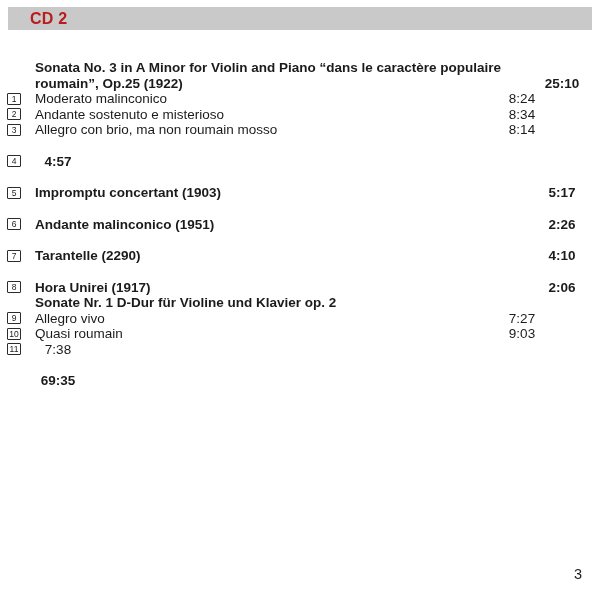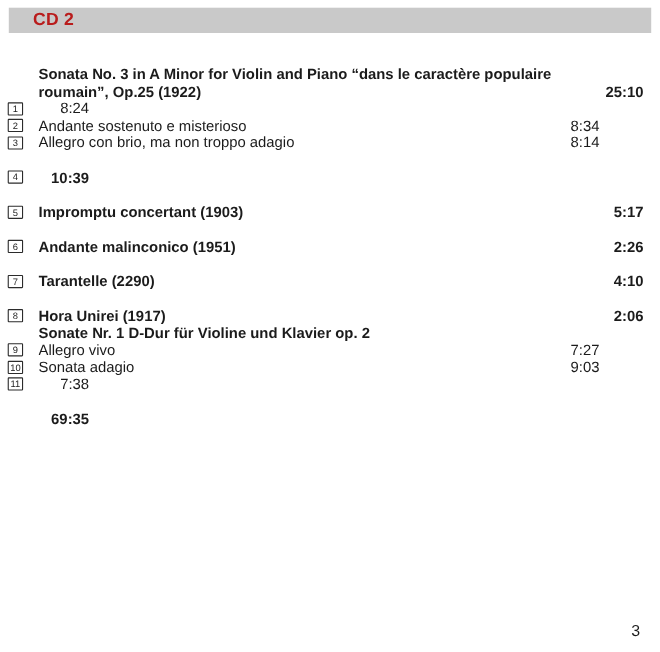--- a/index.html
+++ b/index.html
@@ -75,21 +75,21 @@
     text-align: center;
     color: #1b1b1b;
     font-weight: normal;
   }
   .row .title {
     flex: 1 1 auto;
     overflow: hidden;
   }
   .row .dur {
     flex: 0 0 auto;
-    text-align: right;
+    text-align: center;
     min-width: 46px;
   }
   .row .dur.inner {
     padding-right: 40px;
   }
   .row.kind-work-title .title,
   .row.kind-work .title {
     font-weight: bold;
   }
   .row.kind-work-title .dur,
@@ -126,41 +126,42 @@
       </div>
       <div class="row kind-work-title">
         <div class="numcol"></div>
         <div class="title">roumain”, Op.25 (1922)</div>
         <div class="dur">25:10</div>
       </div>
       <div class="row kind-movement">
         <div class="numcol">
           <span class="numbox">1</span>
         </div>
+        <div class="title">Moderato malinconico</div>
         <div class="dur inner">8:24</div>
       </div>
       <div class="row kind-movement">
         <div class="numcol">
           <span class="numbox">2</span>
         </div>
         <div class="title">Andante sostenuto e misterioso</div>
         <div class="dur inner">8:34</div>
       </div>
       <div class="row kind-movement">
         <div class="numcol">
           <span class="numbox">3</span>
         </div>
-        <div class="title">Allegro con brio, ma non troppo adagio</div>
+        <div class="title">Allegro con brio, ma non roumain mosso</div>
         <div class="dur inner">8:14</div>
       </div>
       <div class="row kind-work group-start">
         <div class="numcol">
           <span class="numbox">4</span>
         </div>
-        <div class="dur">10:39</div>
+        <div class="dur">4:57</div>
       </div>
       <div class="row kind-work group-start">
         <div class="numcol">
           <span class="numbox">5</span>
         </div>
         <div class="title">Impromptu concertant (1903)</div>
         <div class="dur">5:17</div>
       </div>
       <div class="row kind-work group-start">
         <div class="numcol">
@@ -191,21 +192,21 @@
         <div class="numcol">
           <span class="numbox">9</span>
         </div>
         <div class="title">Allegro vivo</div>
         <div class="dur inner">7:27</div>
       </div>
       <div class="row kind-movement">
         <div class="numcol">
           <span class="numbox">10</span>
         </div>
-        <div class="title">Sonata adagio</div>
+        <div class="title">Quasi roumain</div>
         <div class="dur inner">9:03</div>
       </div>
       <div class="row kind-movement">
         <div class="numcol">
           <span class="numbox">11</span>
         </div>
         <div class="dur inner">7:38</div>
       </div>
       <div class="row kind-total group-start">
         <div class="numcol"></div>

